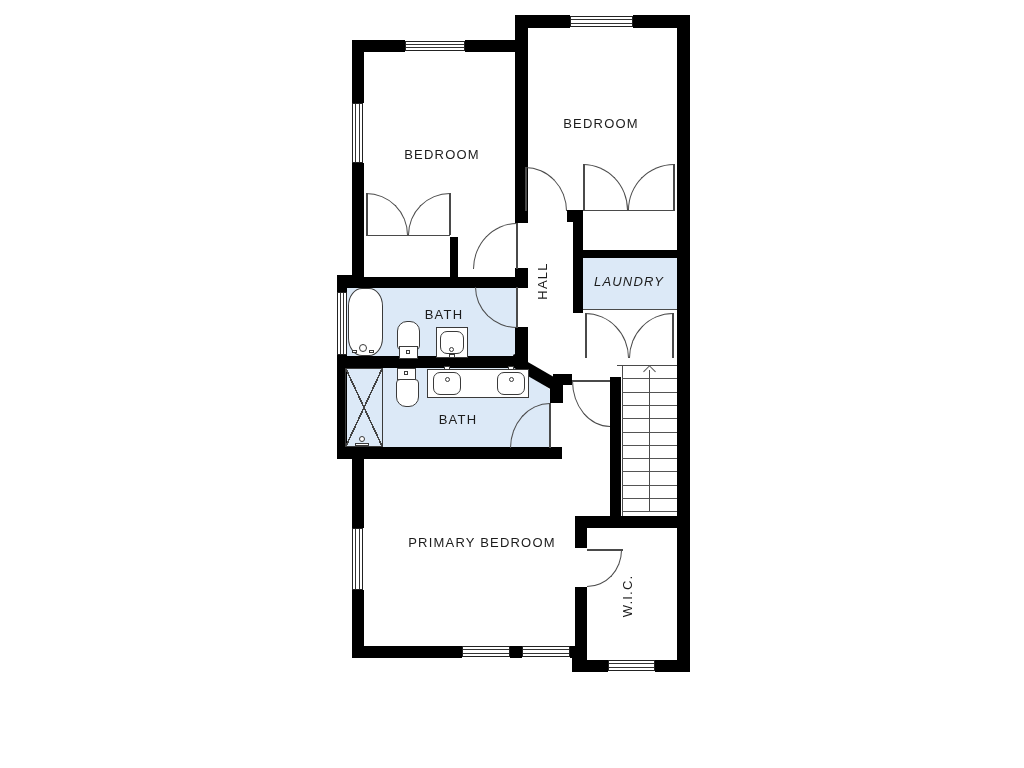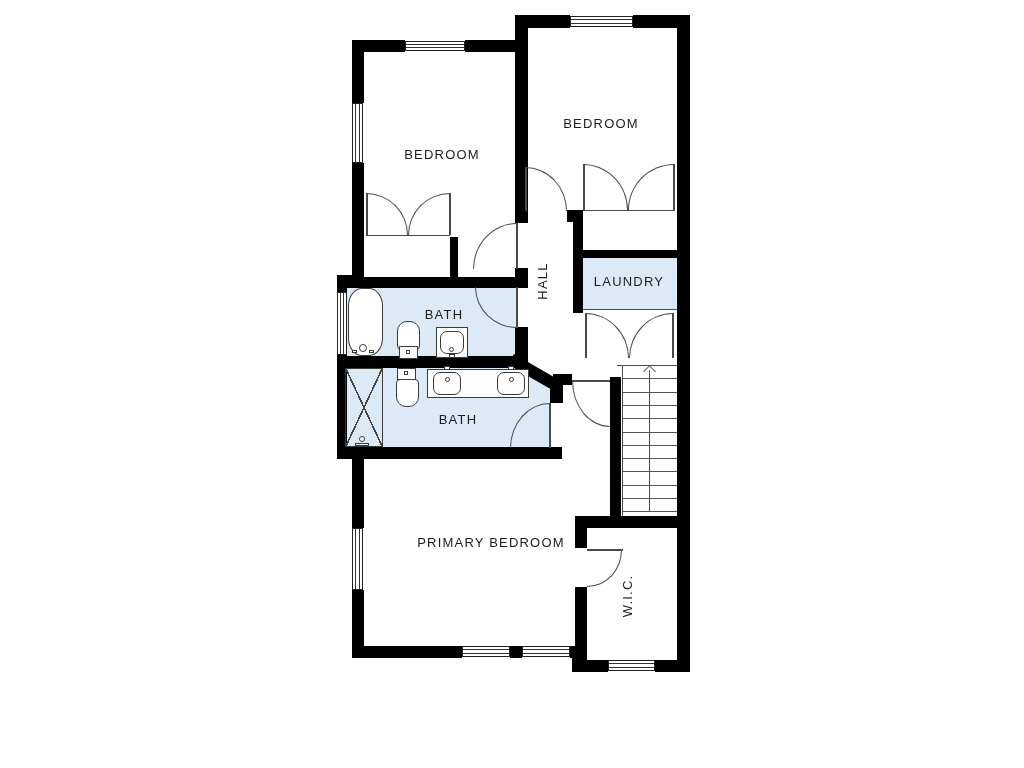--- a/index.html
+++ b/index.html
@@ -160,18 +160,18 @@
   <div class="fx" style="left:445px;top:377px;width:5px;height:5px;border-radius:50%;"></div>
   <div class="fx" style="left:509px;top:377px;width:5px;height:5px;border-radius:50%;"></div>
   <div class="fx" style="left:444px;top:366px;width:6px;height:4px;"></div>
   <div class="fx" style="left:508px;top:366px;width:6px;height:4px;"></div>
 
   <div class="room-label" style="left:442px;top:154px;">BEDROOM</div>
   <div class="room-label" style="left:601px;top:123px;">BEDROOM</div>
   <div class="room-label" style="left:444px;top:314px;">BATH</div>
   <div class="room-label" style="left:458px;top:419px;">BATH</div>
   <div class="room-label vert" style="left:542px;top:281px;">HALL</div>
-  <div class="room-label" style="left:629px;top:281px;">LAUNDRY</div>
-  <div class="room-label" style="left:482px;top:542px;margin-left:9px;">PRIMARY BEDROOM</div>
+  <div class="room-label" style="left:629px;top:281px;font-style:italic;">LAUNDRY</div>
+  <div class="room-label" style="left:482px;top:542px;">PRIMARY BEDROOM</div>
   <div class="room-label vert" style="left:627px;top:596px;">W.I.C.</div>
 
 
 </div>
 
 </body></html>

